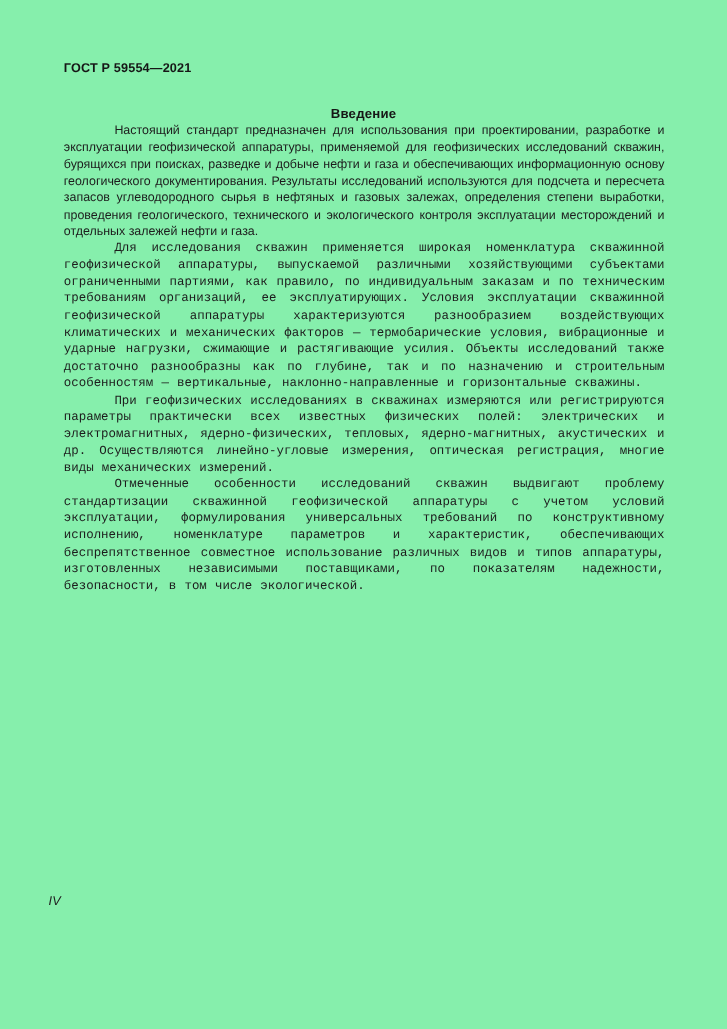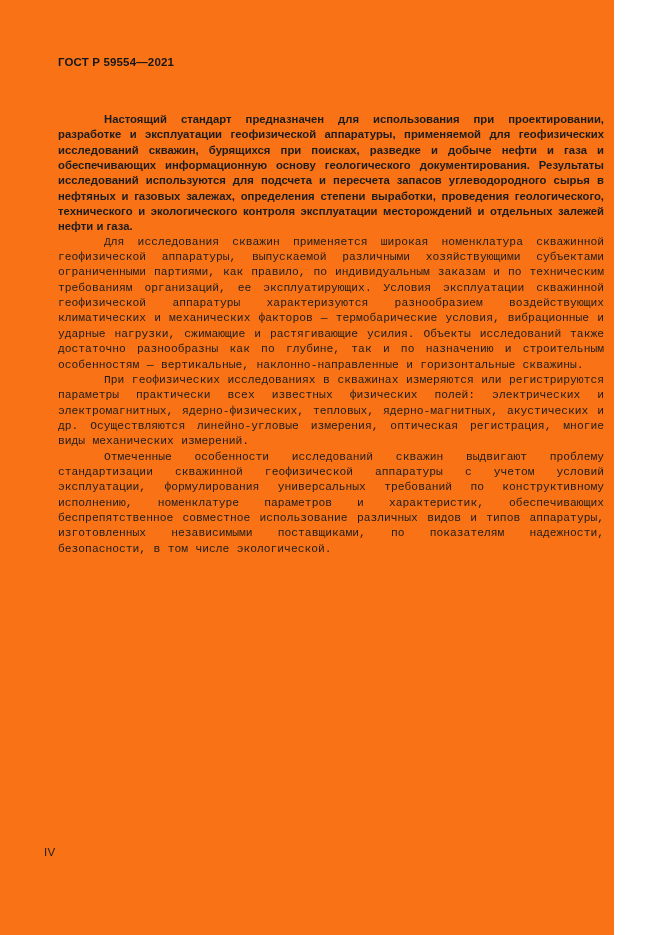--- a/index.html
+++ b/index.html
@@ -4,23 +4,23 @@
 <title>ГОСТ Р 59554—2021 — Введение</title>
 <style>
   html, body {
     margin: 0;
     padding: 0;
     background: #ffffff;
   }
 
   .page {
     position: relative;
-    width: 614px;
+    width: 661px;
     height: 935px;
-    background: #f97316;
+    background: #86efac;
     overflow: hidden;
     font-family: "Liberation Sans", sans-serif;
     color: #1a1a1a;
     -webkit-font-smoothing: antialiased;
   }
 
   
   .running-head {
     position: absolute;
     top: 56px;
@@ -60,46 +60,47 @@
     text-align: justify;
     text-justify: inter-word;
     text-indent: 46px;
     color: #1c1c1c;
     hyphens: manual;
     word-spacing: 0.1px;
   }
 
   .para.tight {
     word-spacing: 0px;
-    font-weight: bold;
   }
 
   
   .para.spread {
     word-spacing: 0.6px;
     font-family: Liberation Mono, monospace;
   }
 
   
   .folio {
     position: absolute;
     left: 44px;
-    top: 846px;
+    top: 814px;
     font-size: 11.5px;
     color: #202020;
     letter-spacing: 0.3px;
+    font-style: italic;
   }
 </style>
 </head>
 <body>
 
 <div class="page">
 
   <div class="running-head">ГОСТ Р 59554—2021</div>
 
+  <h1 class="section-title">Введение</h1>
 
   <div class="body-block">
     <p class="para tight">Настоящий стандарт предназначен для использования при проектировании, разработке и эксплуатации геофизической аппаратуры, применяемой для геофизических исследований скважин, бурящихся при поисках, разведке и добыче нефти и газа и обеспечивающих информационную основу геологического документирования. Результаты исследований используются для подсчета и пересчета запасов углеводородного сырья в нефтяных и газовых залежах, определения степени выработки, проведения геологического, технического и экологического контроля эксплуатации месторождений и отдельных залежей нефти и газа.</p>
     <p class="para spread">Для исследования скважин применяется широкая номенклатура скважинной геофизической аппаратуры, выпускаемой различными хозяйствующими субъектами ограниченными партиями, как правило, по индивидуальным заказам и по техническим требованиям организаций, ее эксплуатирующих. Условия эксплуатации скважинной геофизической аппаратуры характеризуются разнообразием воздействующих климатических и механических факторов — термобарические условия, вибрационные и ударные нагрузки, сжимающие и растягивающие усилия. Объекты исследований также достаточно разнообразны как по глубине, так и по назначению и строительным особенностям — вертикальные, наклонно-направленные и горизонтальные скважины.</p>
     <p class="para spread">При геофизических исследованиях в скважинах измеряются или регистрируются параметры практически всех известных физических полей: электрических и электромагнитных, ядерно-физических, тепловых, ядерно-магнитных, акустических и др. Осуществляются линейно-угловые измерения, оптическая регистрация, многие виды механических измерений.</p>
     <p class="para spread">Отмеченные особенности исследований скважин выдвигают проблему стандартизации скважинной геофизической аппаратуры с учетом условий эксплуатации, формулирования универсальных требований по конструктивному исполнению, номенклатуре параметров и характеристик, обеспечивающих беспрепятственное совместное использование различных видов и типов аппаратуры, изготовленных независимыми поставщиками, по показателям надежности, безопасности, в том числе экологической.</p>
   </div>
 
   <div class="folio">IV</div>
 

